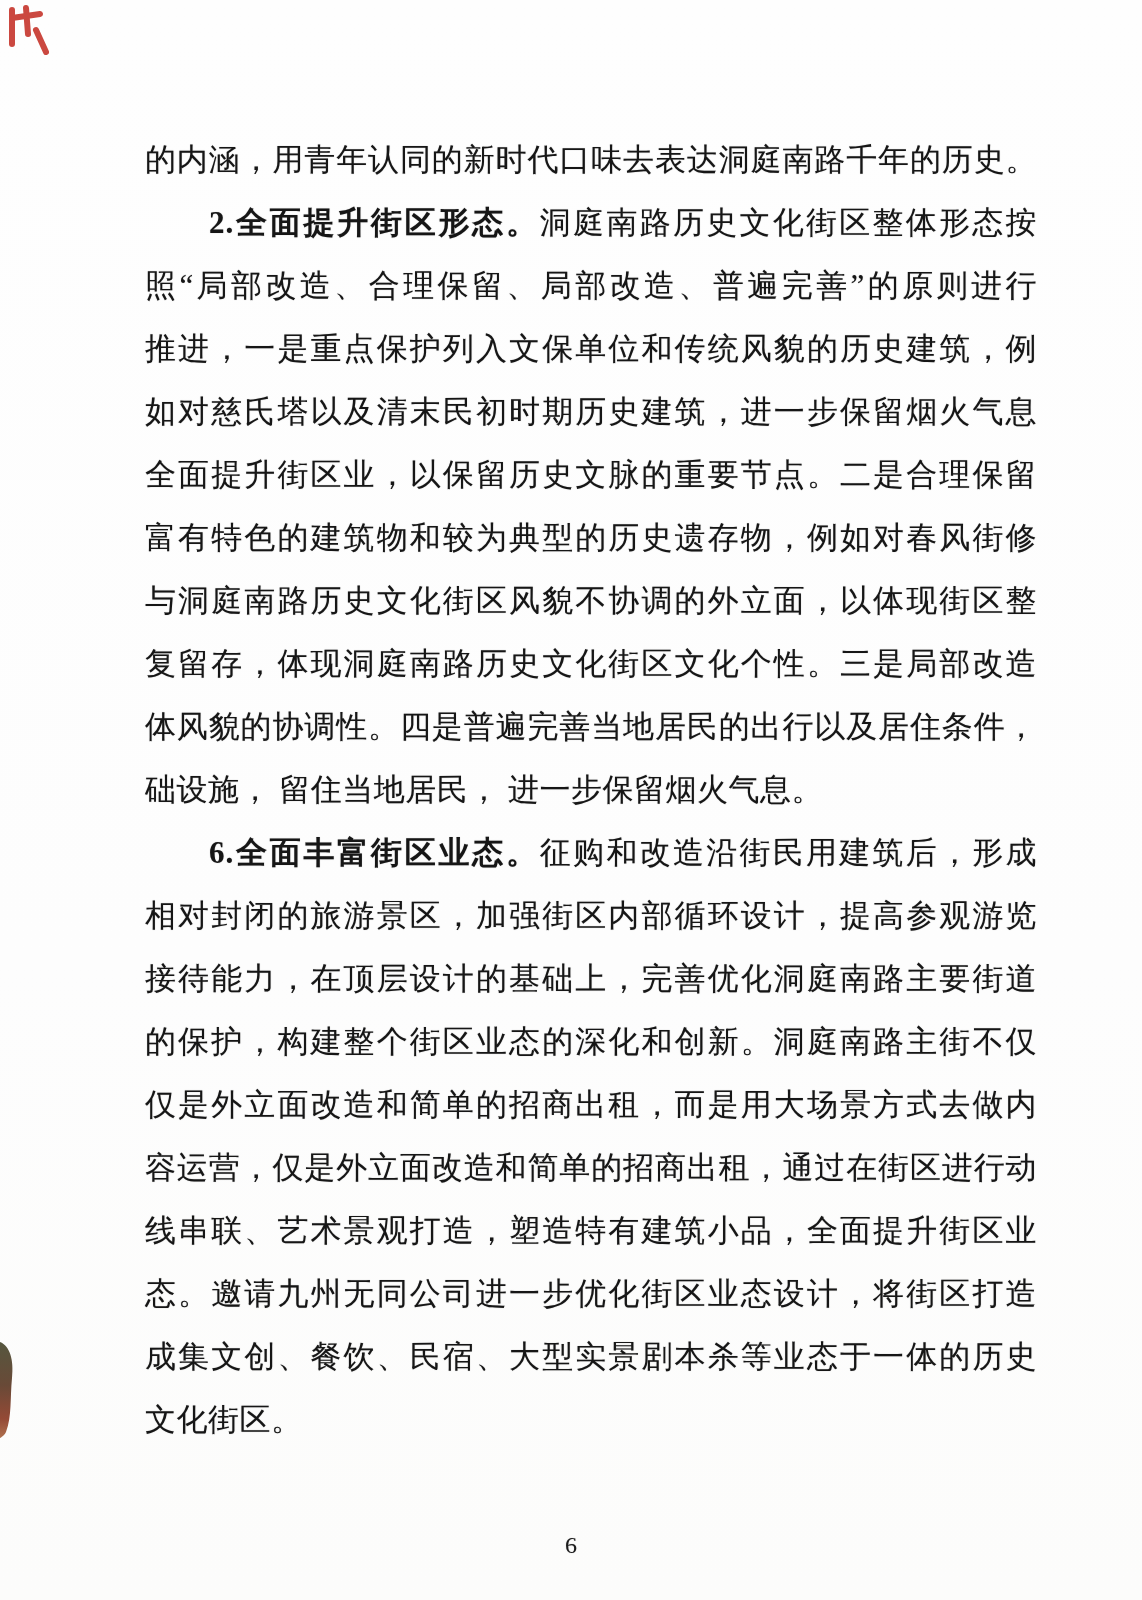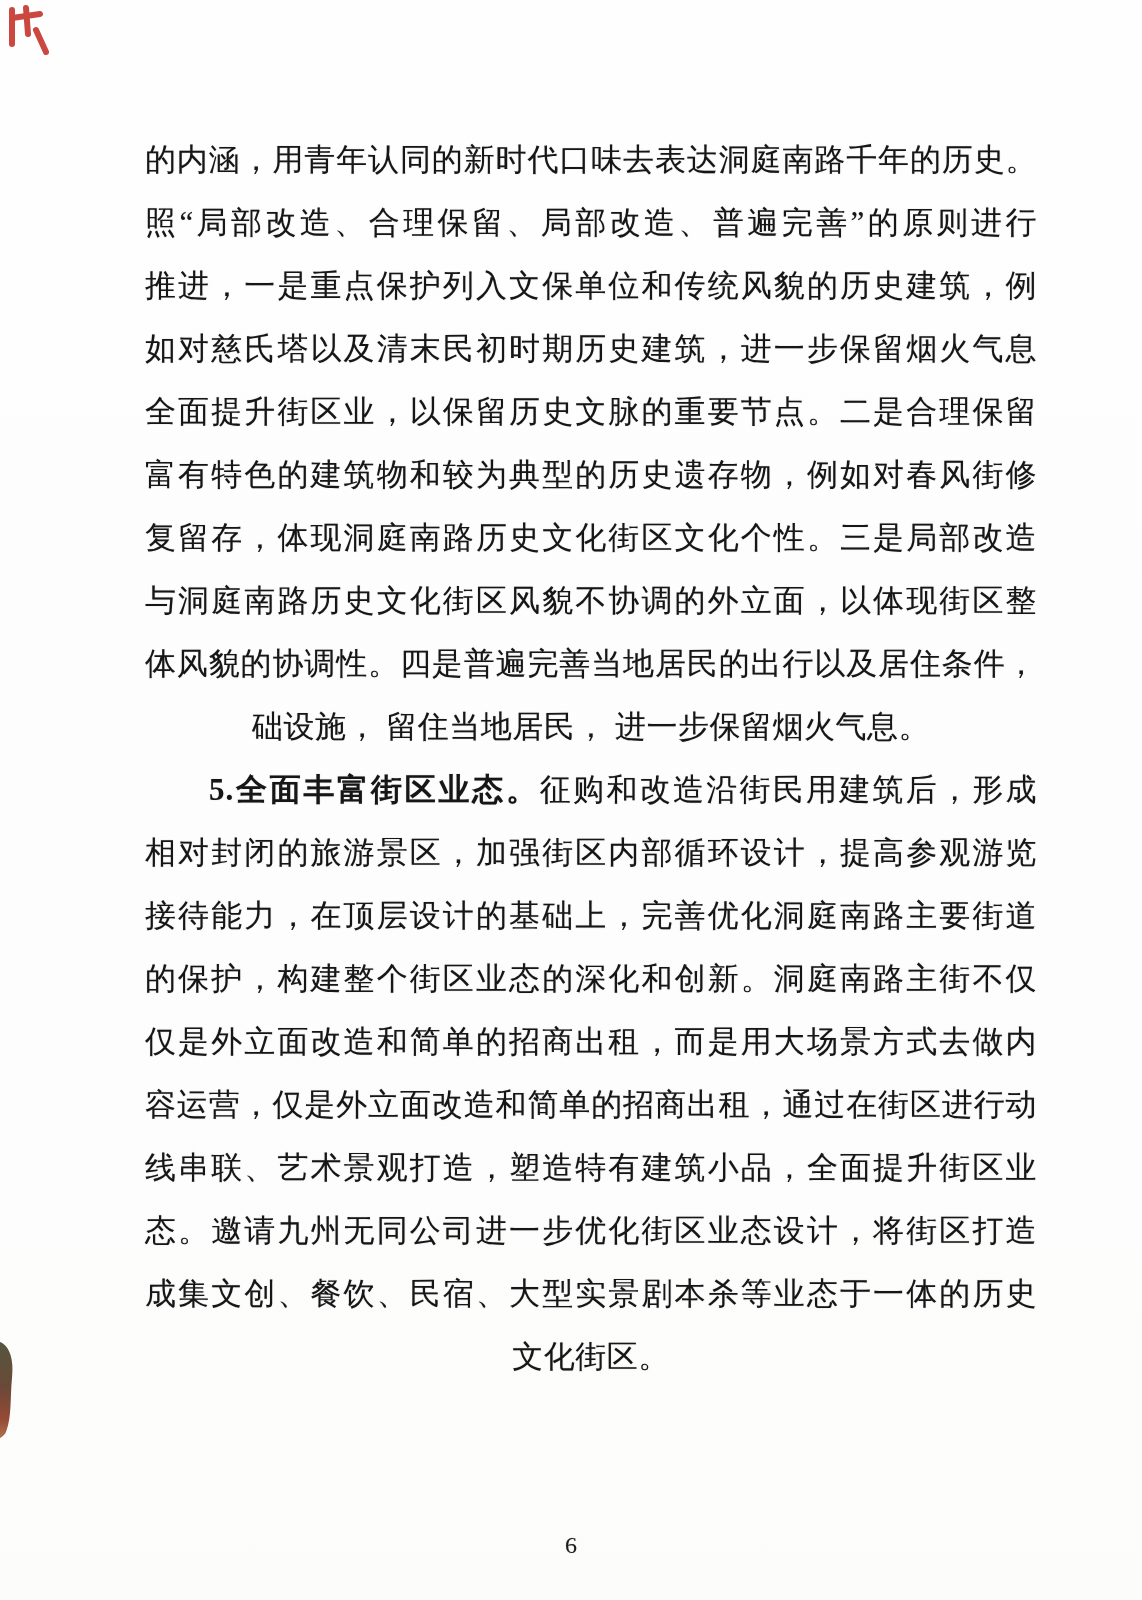--- a/index.html
+++ b/index.html
@@ -20,21 +20,20 @@
     color:#161616;
   }
   .line{
     height:63px;
     line-height:63px;
     font-size:31px;
     letter-spacing:0.5px;
     white-space:normal;
     text-shadow:0 0 1px rgba(20,20,20,0.35);
     font-weight:500;
-    text-align:center;
   }
   .line.justify{
     text-align:justify;
     text-align-last:justify;
     text-justify:inter-character;
     font-family:Liberation Serif, serif;
   }
   .line.indent{ text-indent:64px; }
   .bold-part{ font-weight:800; letter-spacing:1px; }
   .page-number{
@@ -76,20 +75,23 @@
       </linearGradient>
     </defs>
     <path d="M0 10 C10 14 14 28 12 46 C10 66 12 84 6 100 C4 104 0 106 0 106 Z" fill="url(#smudgeGrad)" opacity="0.92"></path>
   </svg>
 
   <section class="doc-text" id="doc-body">
     <div class="line justify">
       <span class="text-part">的内涵，用青年认同的新时代口味去表达洞庭南路千年的历史。</span>
     </div>
 
+    <div class="line indent justify">
+      <span class="bold-part">2.全面提升街区形态。</span><span class="text-part">洞庭南路历史文化街区整体形态按</span>
+    </div>
 
     <div class="line justify">
       <span class="text-part">照“局部改造、合理保留、局部改造、普遍完善”的原则进行</span>
     </div>
 
     <div class="line justify">
       <span class="text-part">推进，一是重点保护列入文保单位和传统风貌的历史建筑，例</span>
     </div>
 
     <div class="line justify">
@@ -98,38 +100,38 @@
 
     <div class="line justify">
       <span class="text-part">全面提升街区业，以保留历史文脉的重要节点。二是合理保留</span>
     </div>
 
     <div class="line justify">
       <span class="text-part">富有特色的建筑物和较为典型的历史遗存物，例如对春风街修</span>
     </div>
 
     <div class="line justify">
-      <span class="text-part">复留存，体现洞庭南路历史文化街区文化个性。三是局部改造</span>
+      <span class="text-part">与洞庭南路历史文化街区风貌不协调的外立面，以体现街区整</span>
     </div>
 
     <div class="line justify">
-      <span class="text-part">与洞庭南路历史文化街区风貌不协调的外立面，以体现街区整</span>
+      <span class="text-part">复留存，体现洞庭南路历史文化街区文化个性。三是局部改造</span>
     </div>
 
     <div class="line justify">
       <span class="text-part">体风貌的协调性。四是普遍完善当地居民的出行以及居住条件，</span>
     </div>
 
 
     <div class="line">
       <span class="text-part">础设施， 留住当地居民， 进一步保留烟火气息。</span>
     </div>
 
     <div class="line indent justify">
-      <span class="bold-part">5.全面丰富街区业态。</span><span class="text-part">征购和改造沿街民用建筑后，形成</span>
+      <span class="bold-part">6.全面丰富街区业态。</span><span class="text-part">征购和改造沿街民用建筑后，形成</span>
     </div>
 
     <div class="line justify">
       <span class="text-part">相对封闭的旅游景区，加强街区内部循环设计，提高参观游览</span>
     </div>
 
     <div class="line justify">
       <span class="text-part">接待能力，在顶层设计的基础上，完善优化洞庭南路主要街道</span>
     </div>
 

